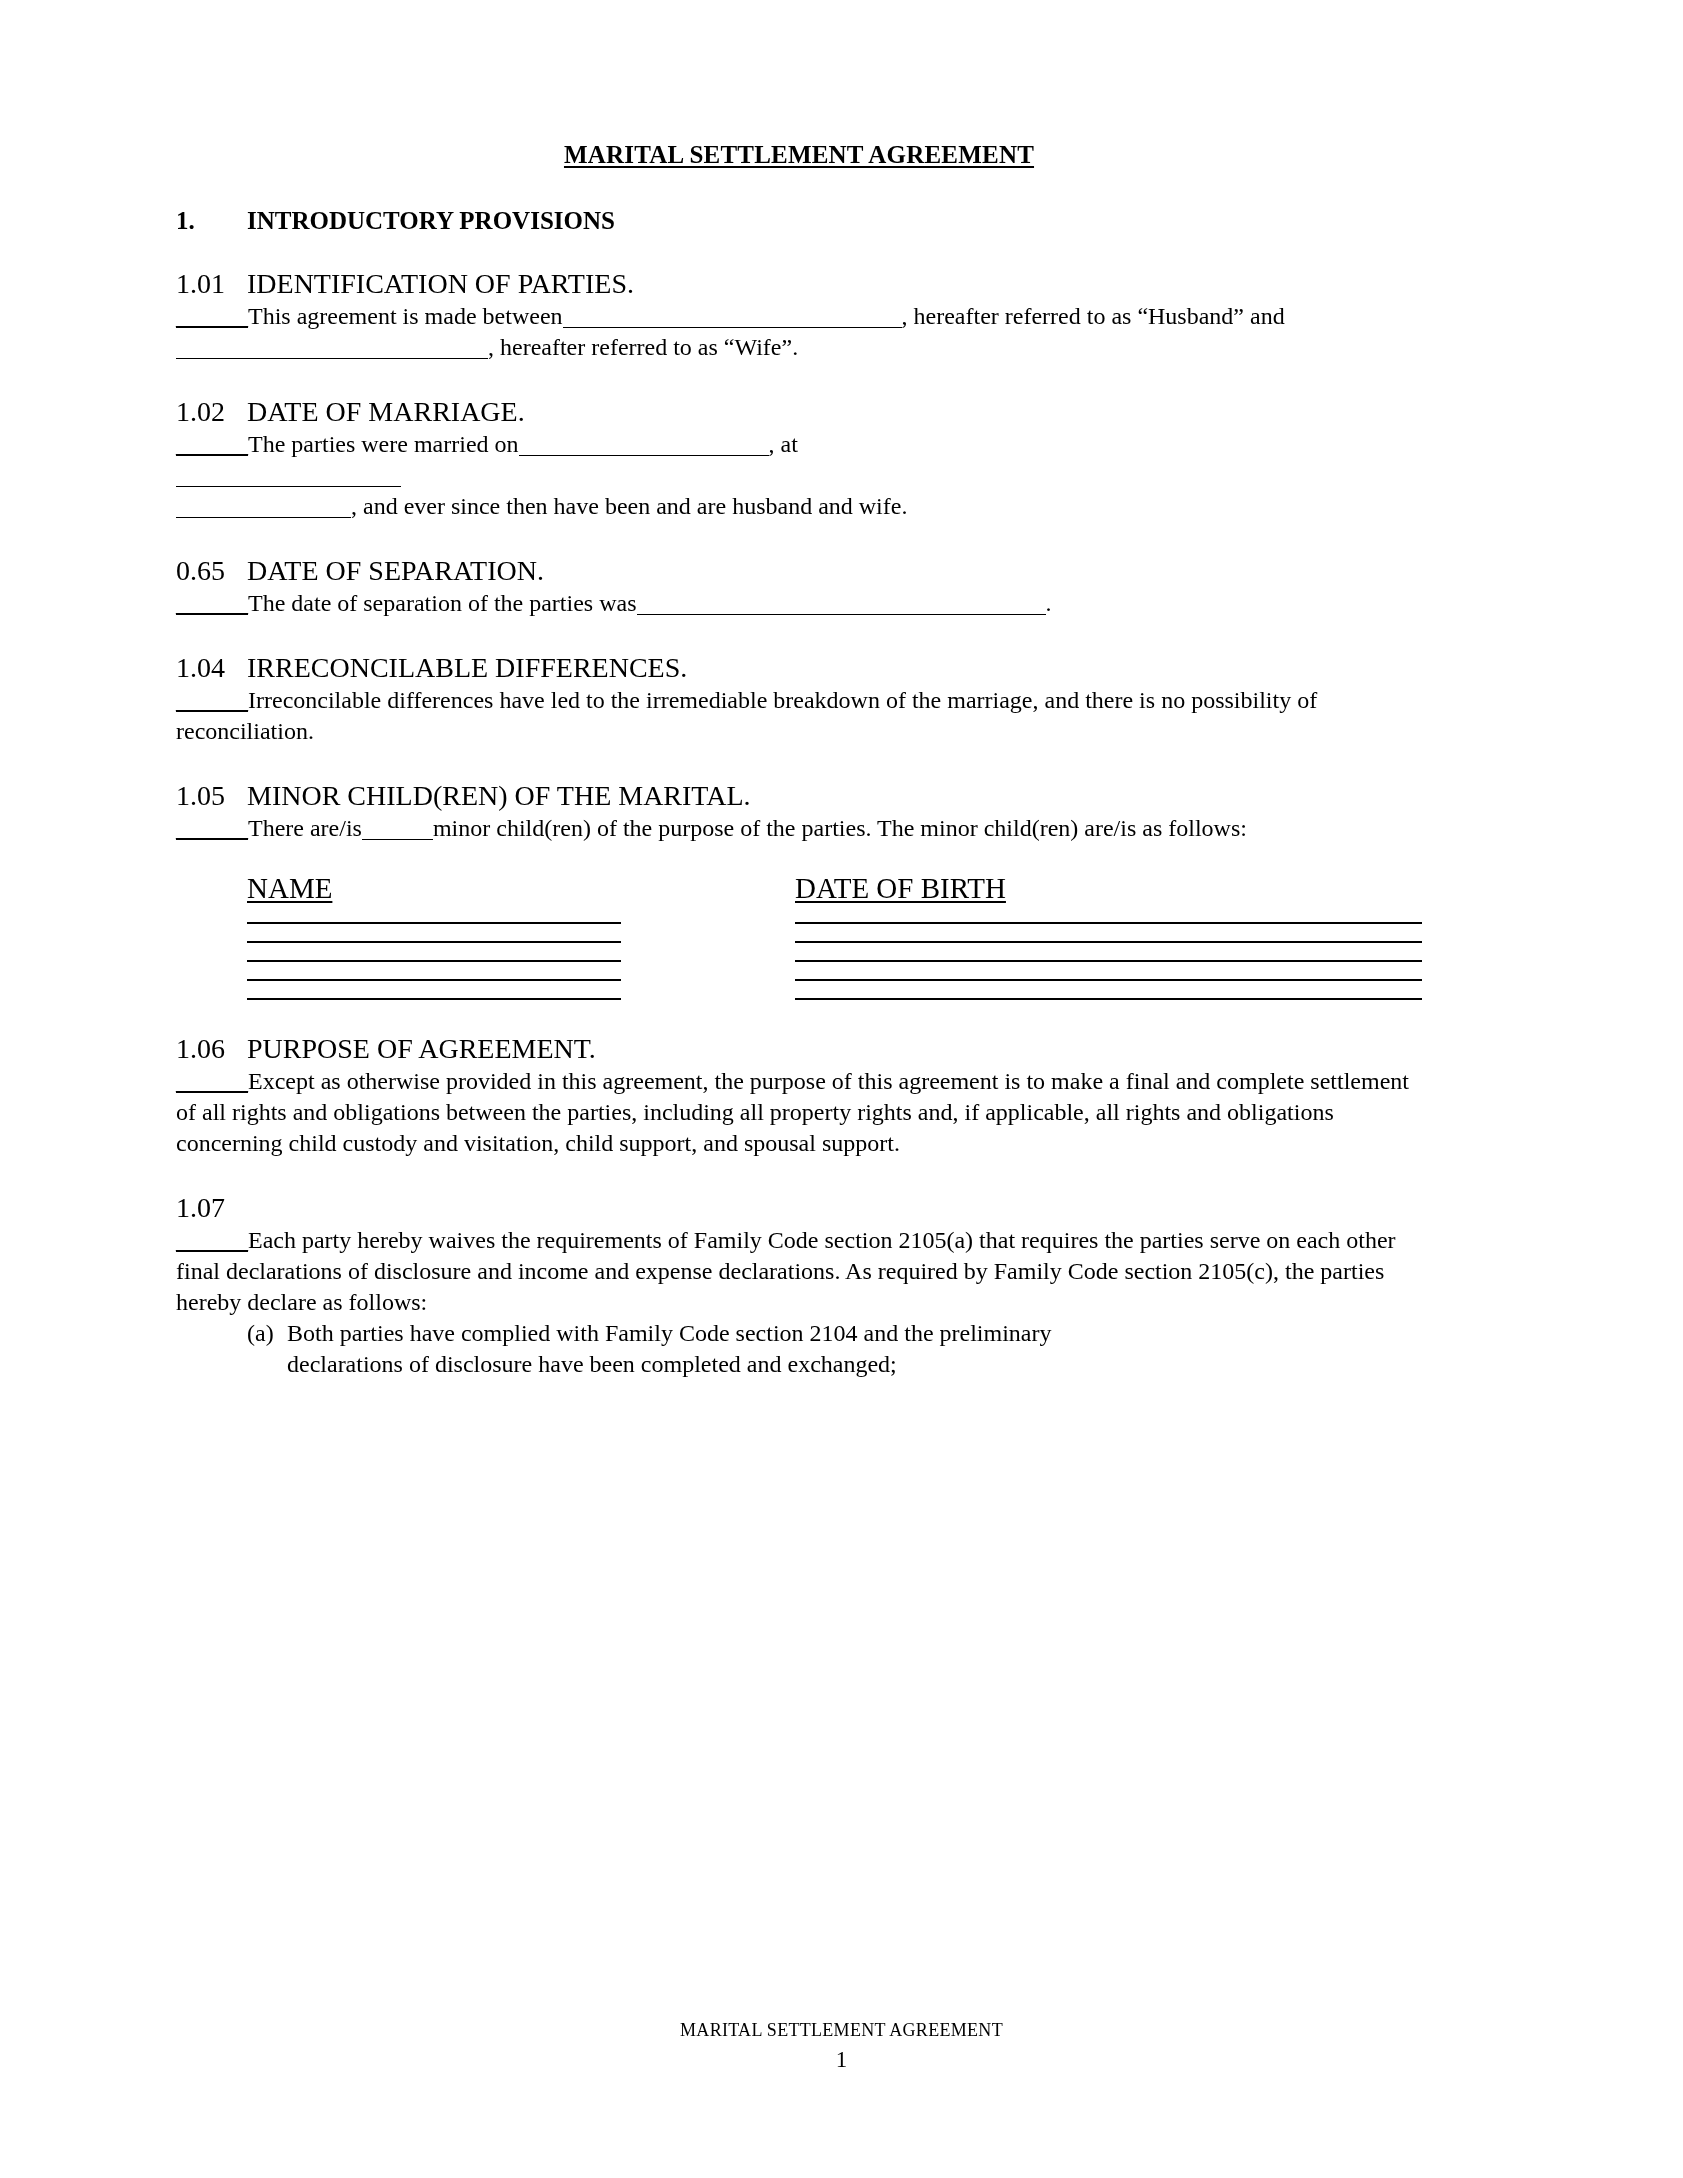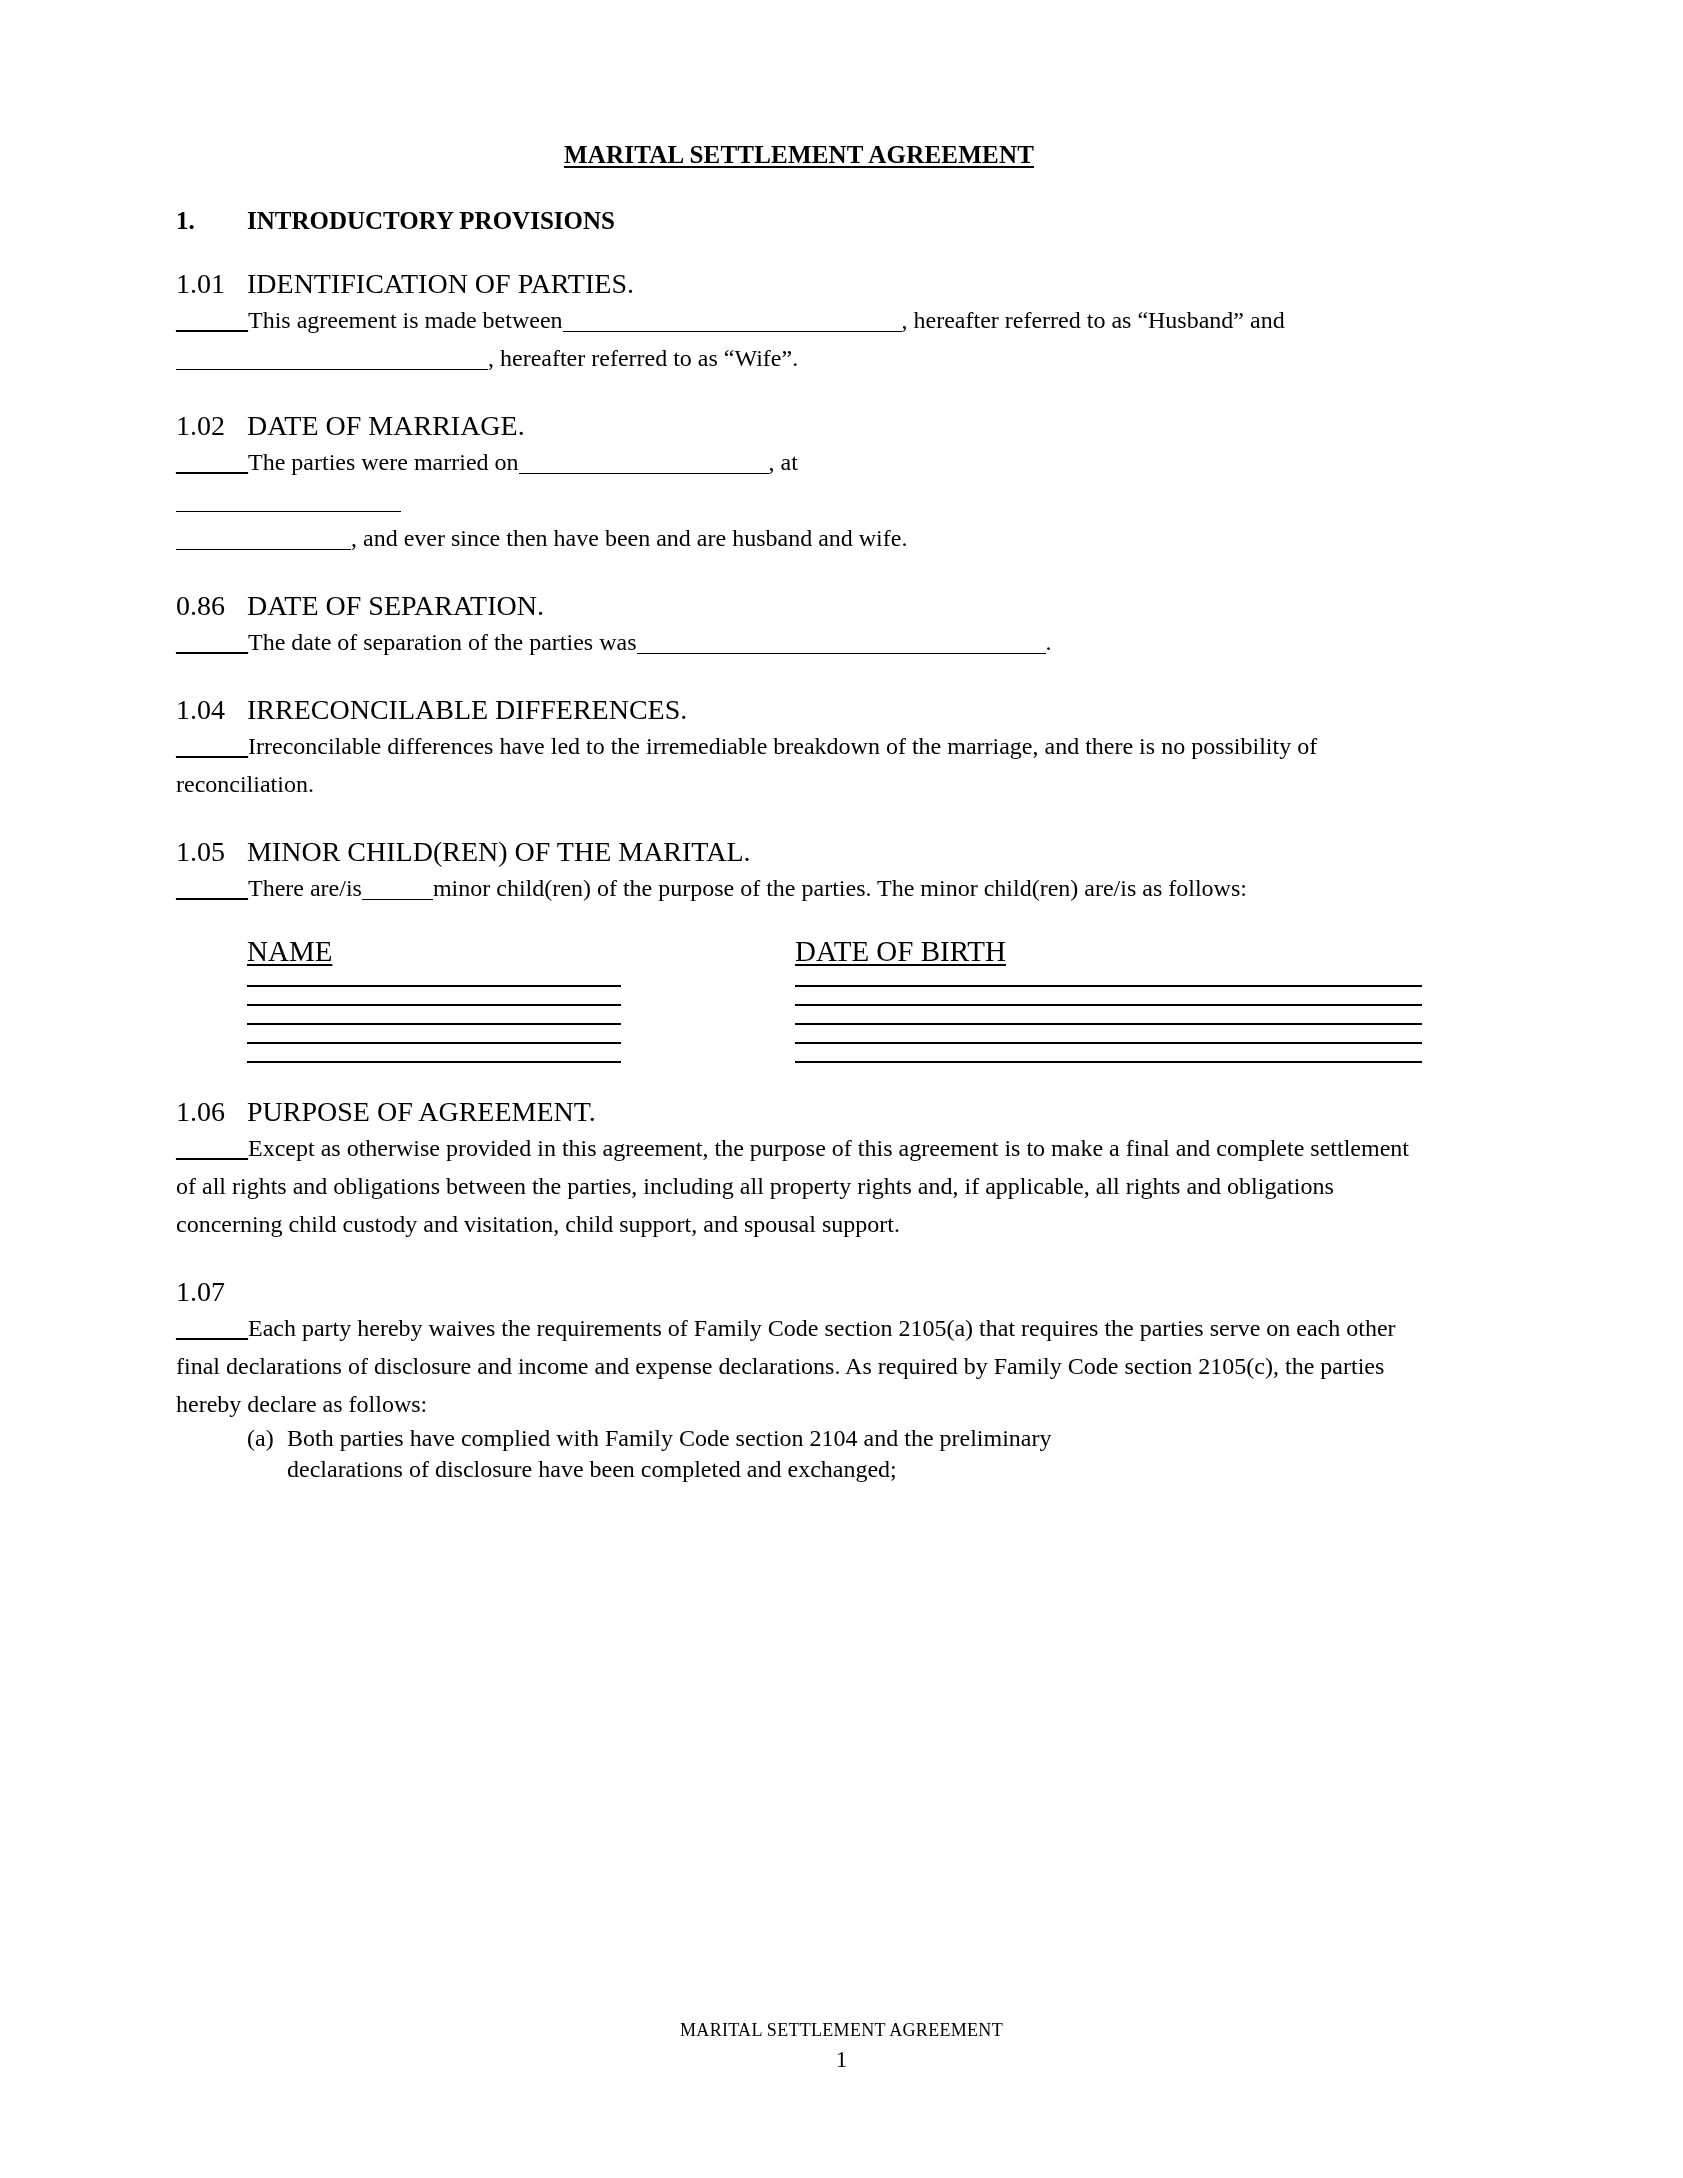--- a/index.html
+++ b/index.html
@@ -36,21 +36,21 @@
     display:flex;
   }
   .art-heading .num { width:71px; flex:none; }
 
   .sec { margin-top:33px; }
   .sec-heading { font-size:28px; display:flex; }
   .sec-heading .num { width:71px; flex:none; }
 
   .para {
     font-size:24px;
-    line-height:38px;
+    line-height:31px;
     text-align:left;
     margin-top:1px;
   }
   .para.first-indent::before {
     content:"______";
     text-decoration:underline;
     white-space:pre;
   }
 
   
@@ -130,21 +130,21 @@
     <div class="sec">
       <div class="sec-heading">
         <span class="num">1.02</span>
         <span>DATE OF MARRIAGE.</span>
       </div>
       <div class="para first-indent"><span>The parties were married on</span><span class="blank b-date"></span><span>, at</span><br><span class="blank b-place1"></span><br><span class="blank b-place2"></span><span>, and ever since then have been and are husband and wife.</span></div>
     </div>
 
     <div class="sec">
       <div class="sec-heading">
-        <span class="num">0.86</span>
+        <span class="num">0.65</span>
         <span>DATE OF SEPARATION.</span>
       </div>
       <div class="para first-indent"><span>The date of separation of the parties was</span><span class="blank b-sep"></span><span>.</span></div>
     </div>
 
     <div class="sec">
       <div class="sec-heading">
         <span class="num">1.04</span>
         <span>IRRECONCILABLE DIFFERENCES.</span>
       </div>

